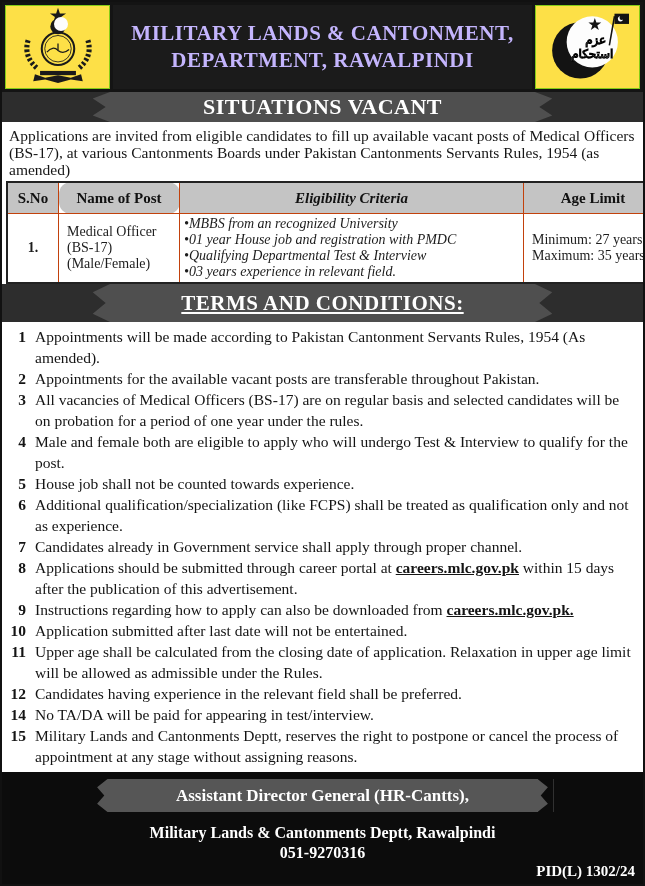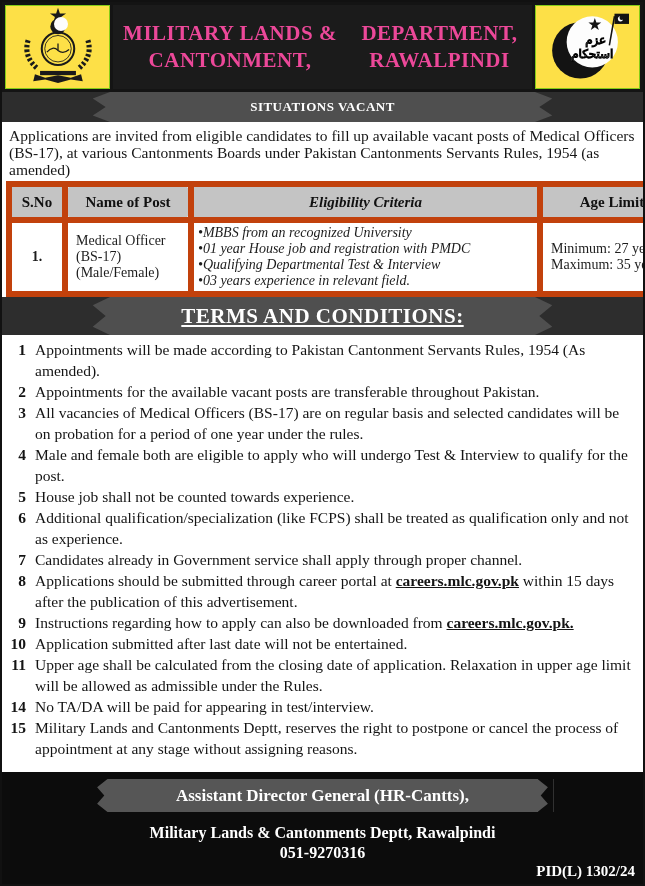--- a/index.html
+++ b/index.html
@@ -5,36 +5,36 @@
   html,body { margin:0; padding:0; background:#888; }
   .page {
     width:645px; height:886px; box-sizing:border-box;
     margin:0 auto; background:#fff; border:2px solid #111;
     font-family:"Liberation Serif", serif; color:#111;
     display:flex; flex-direction:column; overflow:hidden; position:relative;
   }
   
   .header { height:90px; background:#141414; display:flex; align-items:stretch; padding:3px; gap:3px; box-sizing:border-box; }
   .logo-box { width:105px; background:#fde047; border:1px solid #84cc16; display:flex; align-items:center; justify-content:center; box-sizing:border-box; }
-  .title-banner { flex:1; background:#1b1b1b; color:#ec4899; display:flex; flex-direction:row; align-items:center; justify-content:center; text-align:center; }
+  .title-banner { flex:1; background:#1b1b1b; color:#c4b5fd; display:flex; flex-direction:column; align-items:center; justify-content:center; text-align:center; }
   .title-line { font-weight:bold; font-size:21px; letter-spacing:0.5px; line-height:27px; }
   
   .ribbon { position:relative; background:#4f4f4f; color:#fff; display:flex; align-items:center; justify-content:center; overflow:hidden; }
   .ribbon::before, .ribbon::after { content:""; position:absolute; top:0; bottom:0; width:108px; background:#2d2d2d; }
   .ribbon::before { left:0; clip-path:polygon(0 0,100% 0,84% 22%,96% 50%,84% 78%,100% 100%,0 100%); }
   .ribbon::after  { right:0; clip-path:polygon(100% 0,0 0,16% 22%,4% 50%,16% 78%,0 100%,100% 100%); }
   .ribbon span { position:relative; z-index:1; }
-  .sit-bar { height:30px; font-weight:bold; font-size:13px; letter-spacing:0.5px; }
+  .sit-bar { height:30px; font-weight:bold; font-size:22px; letter-spacing:0.5px; }
   .terms-bar { height:38px; }
   .terms-heading { font-weight:bold; font-size:21px; letter-spacing:0.5px; text-decoration:underline; }
   
   .intro { padding:5px 7px 3px 7px; font-size:15.5px; line-height:17px; color:#161616; }
   
   .vtable { border-collapse:collapse; margin:0 4px; width:637px; table-layout:fixed; border:2px solid #222; }
-  .vtable th, .vtable td { border:6px solid #c2410c; padding:2px 4px; vertical-align:middle; }
+  .vtable th, .vtable td { border:1px solid #c2410c; padding:2px 4px; vertical-align:middle; }
   .vtable thead th { background:#c4c4c4; font-weight:bold; font-size:15px; height:26px; }
   .vtable tbody td { font-size:14px; line-height:16px; color:#1c1c1c; height:60px; }
   .c-sno { width:42px; text-align:center; }
   .c-post { width:112px;border-radius:12px; }
   .c-elig { width:335px;font-style:italic; }
   .c-age { width:130px; }
   .cell-sno { font-weight:bold; font-size:15px; }
   .post-line, .age-line { text-align:left; padding-left:4px; }
   .elig-line { text-align:left; }
   
@@ -180,20 +180,24 @@
       </div>
       <div class="term-item">
         <span class="term-num">10</span>
         <span class="term-text"><span>Application submitted after last date will not be entertained.</span></span>
       </div>
       <div class="term-item">
         <span class="term-num">11</span>
         <span class="term-text"><span>Upper age shall be calculated from the closing date of application. Relaxation in upper age limit will be allowed as admissible under the Rules.</span></span>
       </div>
       <div class="term-item">
+        <span class="term-num">12</span>
+        <span class="term-text"><span>Candidates having experience in the relevant field shall be preferred.</span></span>
+      </div>
+      <div class="term-item">
         <span class="term-num">14</span>
         <span class="term-text"><span>No TA/DA will be paid for appearing in test/interview.</span></span>
       </div>
       <div class="term-item">
         <span class="term-num">15</span>
         <span class="term-text"><span>Military Lands and Cantonments Deptt, reserves the right to postpone or cancel the process of appointment at any stage without assigning reasons.</span></span>
       </div>
     </div>
 
   <div class="footer">

